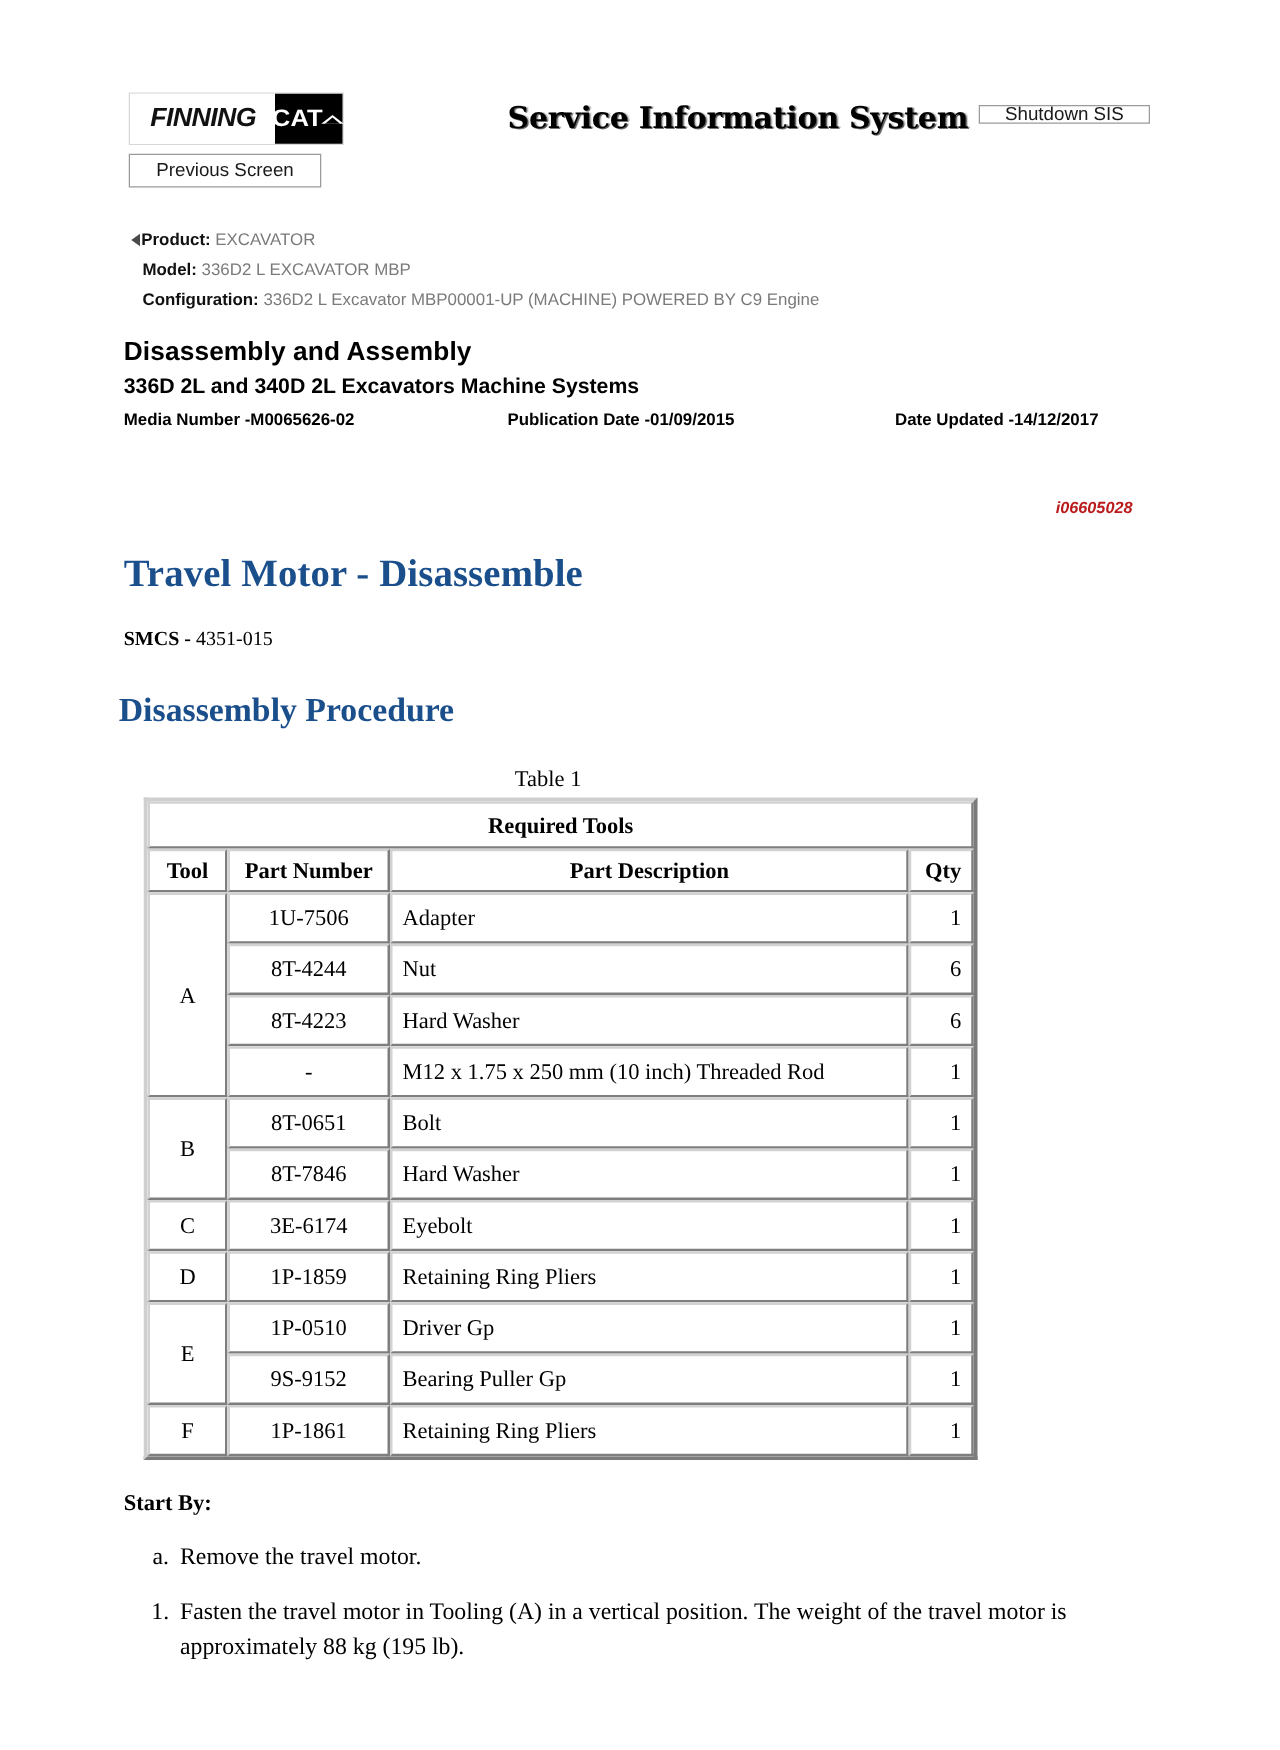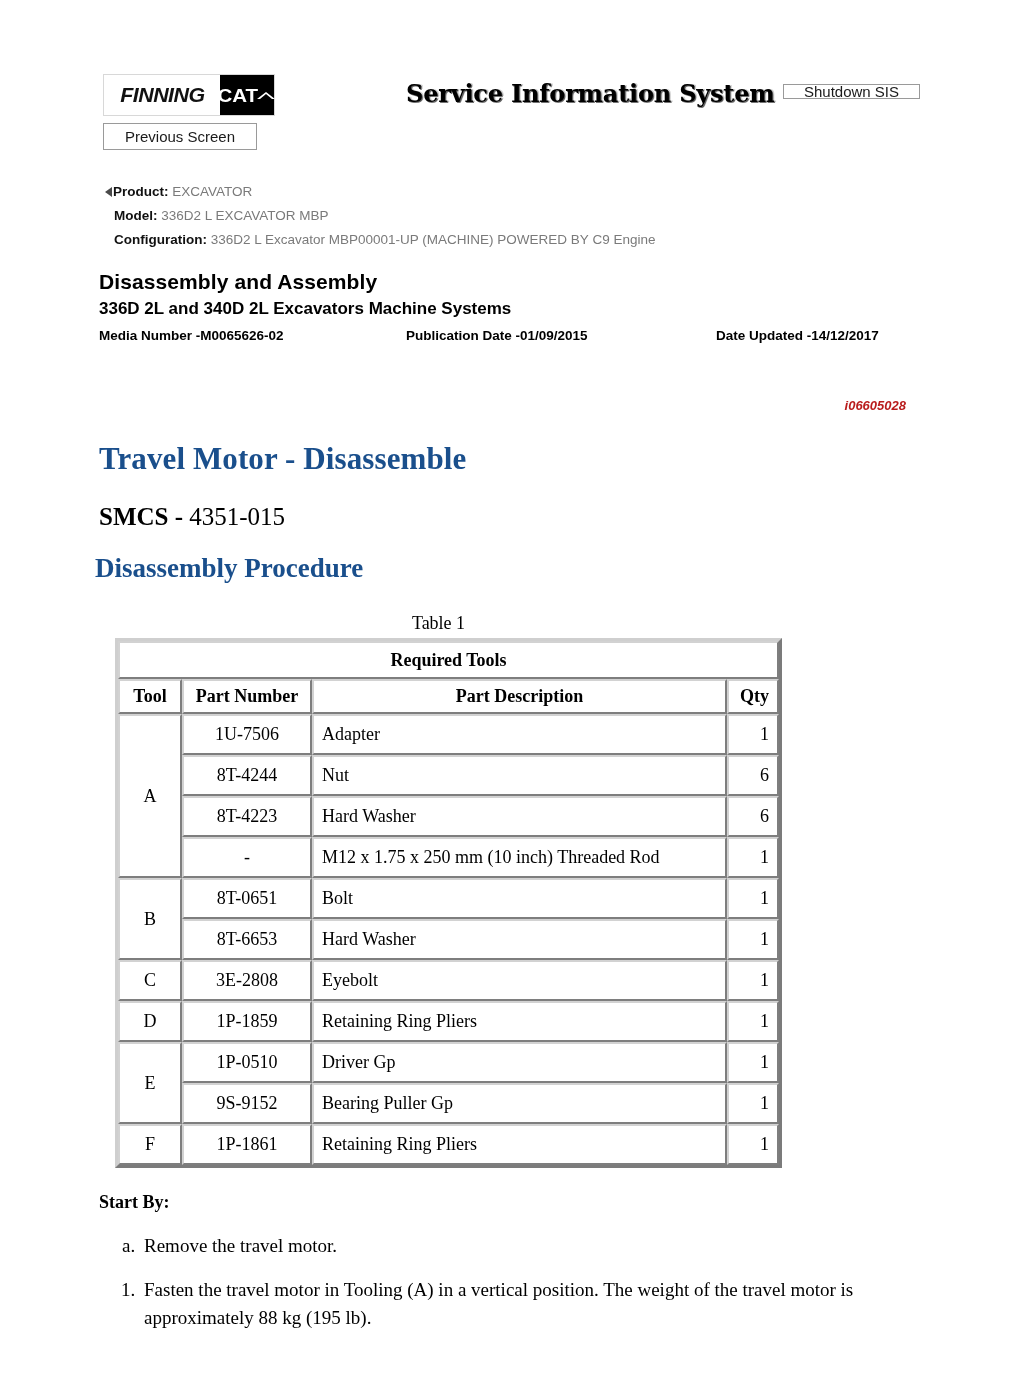--- a/index.html
+++ b/index.html
@@ -205,21 +205,21 @@
     font-weight: 700;
     font-size: 31px;
     color: #1a4f8c;
     letter-spacing: 0.1px;
   }
   .smcs {
     position: absolute;
     left: 99px;
     top: 503px;
     font-family: "Liberation Serif", serif;
-    font-size: 25px;
+    font-size: 16px;
     color: #000000;
   }
   .smcs b { font-weight: 700; }
   .h-blue-2 {
     position: absolute;
     left: 95px;
     top: 553px;
     font-family: "Liberation Serif", serif;
     font-weight: 700;
     font-size: 27px;
@@ -401,27 +401,27 @@
         <td class="col-desc">M12 x 1.75 x 250 mm (10 inch) Threaded Rod</td>
         <td class="col-qty">1</td>
       </tr>
       <tr class="tt-row">
         <td class="col-tool" rowspan="2">B</td>
         <td class="col-part">8T-0651</td>
         <td class="col-desc">Bolt</td>
         <td class="col-qty">1</td>
       </tr>
       <tr class="tt-row">
-        <td class="col-part">8T-6653</td>
+        <td class="col-part">8T-7846</td>
         <td class="col-desc">Hard Washer</td>
         <td class="col-qty">1</td>
       </tr>
       <tr class="tt-row">
         <td class="col-tool">C</td>
-        <td class="col-part">3E-2808</td>
+        <td class="col-part">3E-6174</td>
         <td class="col-desc">Eyebolt</td>
         <td class="col-qty">1</td>
       </tr>
       <tr class="tt-row">
         <td class="col-tool">D</td>
         <td class="col-part">1P-1859</td>
         <td class="col-desc">Retaining Ring Pliers</td>
         <td class="col-qty">1</td>
       </tr>
       <tr class="tt-row">

